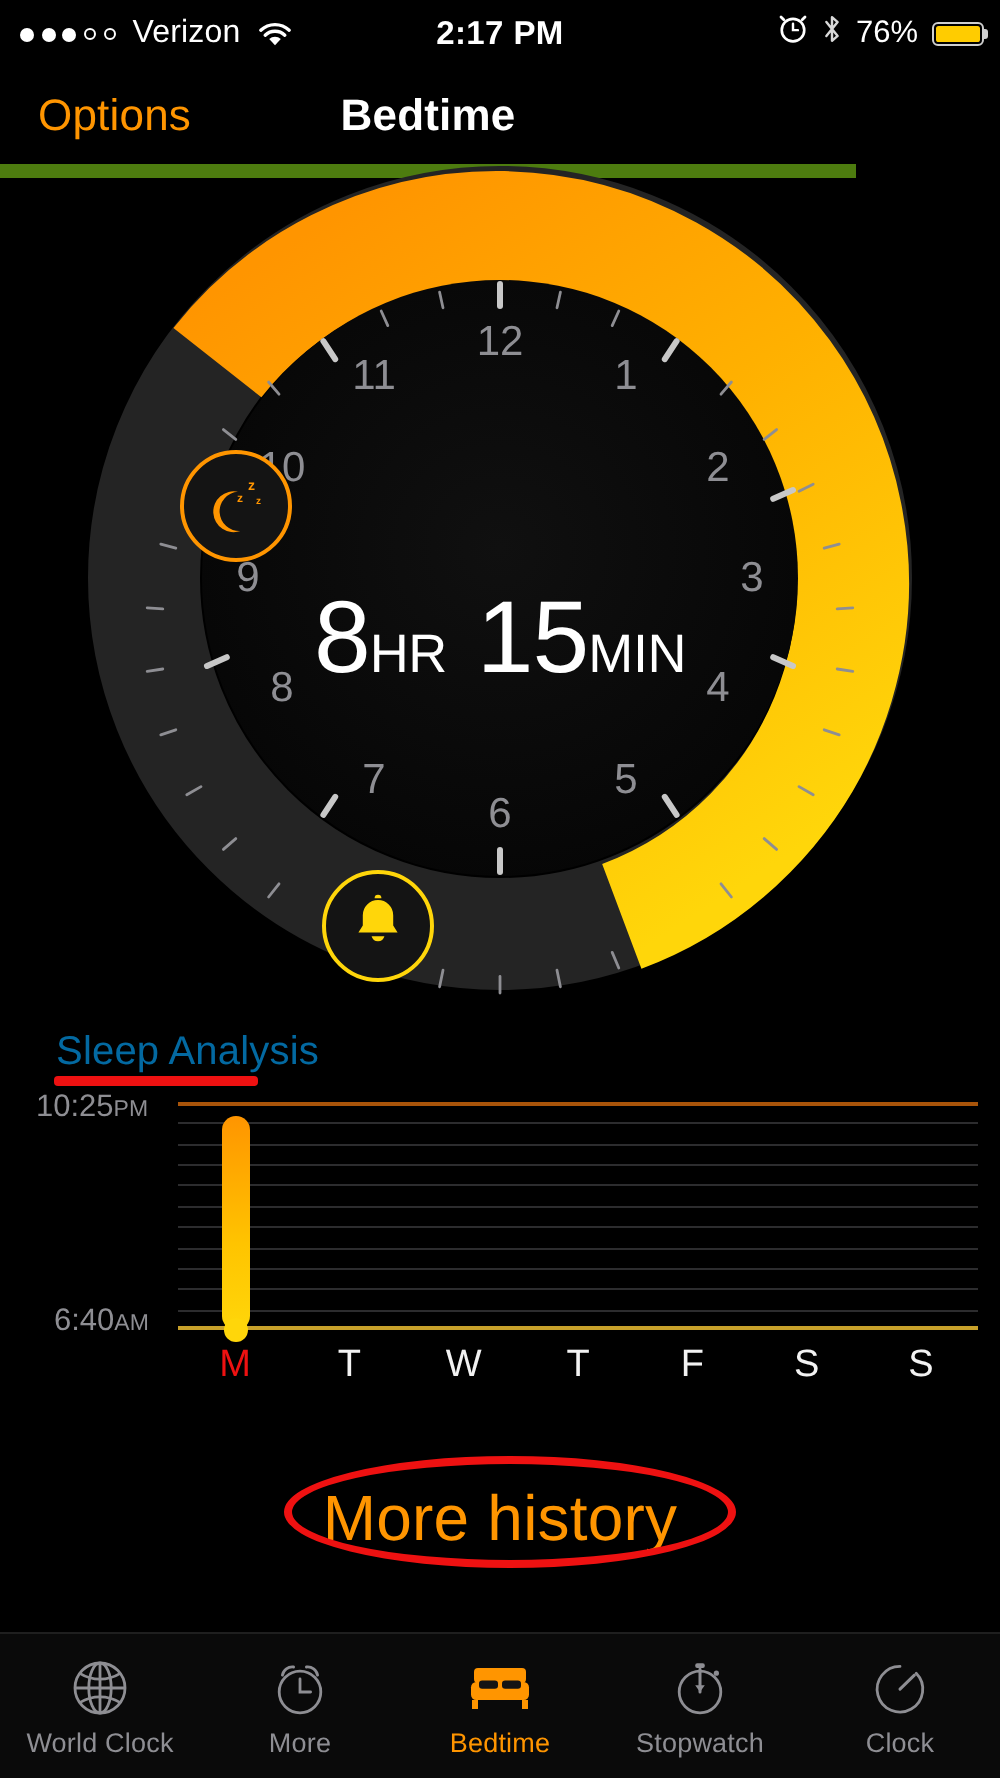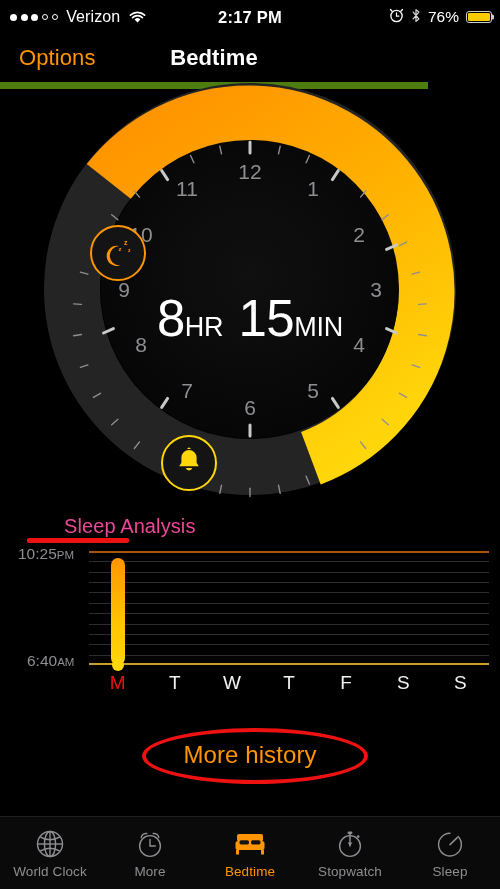--- a/index.html
+++ b/index.html
@@ -130,24 +130,23 @@
     font-size: 27px;
     font-weight: 400;
     letter-spacing: -.2px;
   }
   .gap { display: inline-block; width: 15px; }
 
   
   .analysis-title {
     position: absolute;
     left: 28px; top: 515px;
-    color: #ec4899;
+    color: #0369a1;
     font-size: 20px;
     letter-spacing: .1px;
-    margin-left: 36px;
   }
   .title-underline {
     position: absolute;
     left: 27px; top: 538px;
     width: 102px; height: 4.5px;
     background: #ee1111;
     border-radius: 2px;
   }
   .ylabel {
     position: absolute;
@@ -219,21 +218,21 @@
   }
   .day.hl { color: #ee1111; }
 
   
   .more-history {
     position: absolute;
     left: 0; right: 0;
     top: 741px;
     text-align: center;
     color: #ff9500;
-    font-size: 24px;
+    font-size: 32px;
     letter-spacing: .1px;
   }
   .history-ellipse {
     position: absolute;
     left: 142px; top: 728px;
     width: 226px; height: 56px;
     border: 4px solid #ee1111;
     border-radius: 50%;
     box-sizing: border-box;
   }
@@ -513,17 +512,17 @@
       <span class="tab-label">Stopwatch</span>
     </div>
 
     <div class="tab">
       <span class="tab-icon">
         <svg width="30" height="30" viewBox="0 0 30 30">
           <path d="M15 4.2 a11.4 11.4 0 1 0 8.1 3.4" fill="none" stroke="#8e8e93" stroke-width="1.4" stroke-linecap="round"></path>
           <path d="M15 15.6 L22.2 8.6" fill="none" stroke="#8e8e93" stroke-width="1.5" stroke-linecap="round"></path>
         </svg>
       </span>
-      <span class="tab-label">Sleep</span>
+      <span class="tab-label">Clock</span>
     </div>
   </div>
 
 </div>
 
 </body></html>

